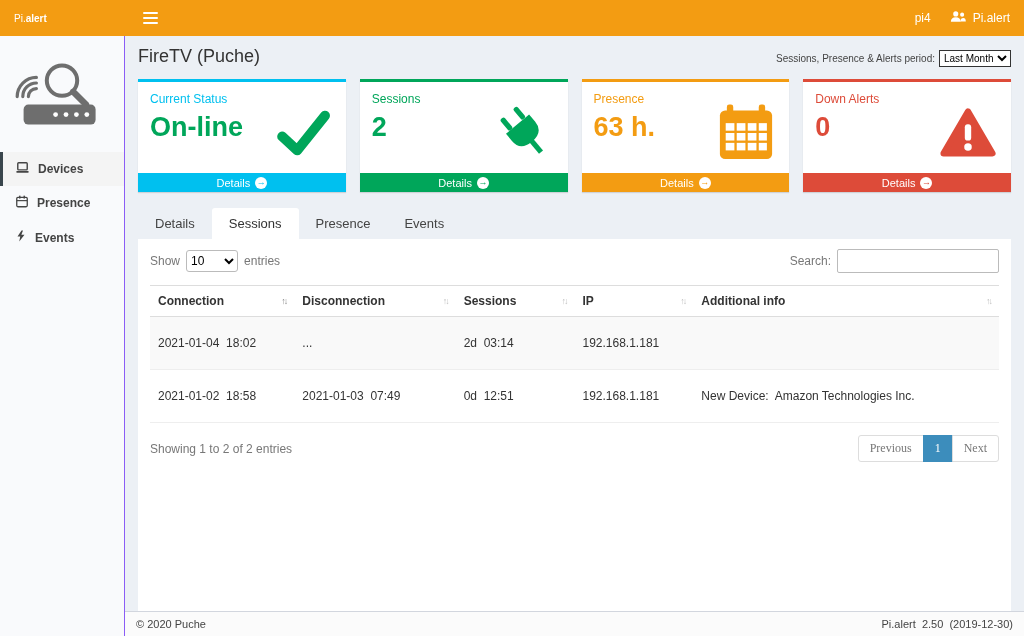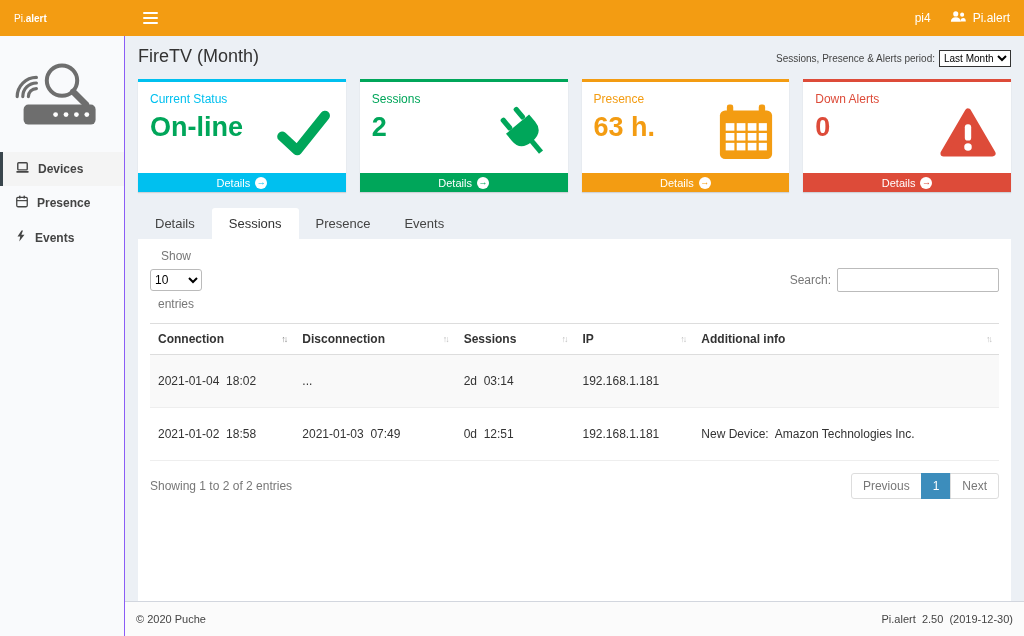--- a/index.html
+++ b/index.html
@@ -15,21 +15,21 @@
   .hamburger { display:inline-flex; flex-direction:column; gap:3px; cursor:pointer; padding:4px; }
   .hamburger span { display:block; width:15px; height:2px; background:#fff; border-radius:1px; }
   .nav-right { display:flex; align-items:center; gap:18px; font-size:12px; }
   .user-menu { display:flex; align-items:center; gap:6px; cursor:pointer; }
 
   
   .wrapper { display:flex; height:600px; }
   .sidebar { width:125px; background:#f9fafc; border-right:1px solid #8b5cf6; }
   .main { flex:1; display:flex; flex-direction:column; background:#ecf0f5; min-width:0; }
   .content { flex:1; display:flex; flex-direction:column; padding:8px 13px 0 13px; overflow:hidden; }
-  .footer { height:35px; background:#fbfbfb; border-top:1px solid #d2d6de; display:flex; justify-content:space-between; align-items:center; padding:0 11px; font-size:11px; color:#444; }
+  .footer { height:25px; background:#fbfbfb; border-top:1px solid #d2d6de; display:flex; justify-content:space-between; align-items:center; padding:0 11px; font-size:11px; color:#444; }
   .footer .right { white-space:pre-wrap; }
 
   
   .side-logo { padding:18px 10px 16px 10px; display:flex; justify-content:center; }
   .side-menu { list-style:none; }
   .side-item { display:flex; align-items:center; gap:8px; padding:9px 6px 9px 12px; font-size:12px; font-weight:700; color:#444; cursor:pointer; border-left:3px solid transparent; }
   .side-item.active { background:#f4f4f4; border-left-color:#39454c; }
   .side-item svg { flex:0 0 auto; }
 
   
@@ -70,35 +70,35 @@
   .red .arrow-circle { color:#dd4b39; }
 
   
   .tabs { display:flex; margin-top:16px; }
   .tab { padding:8px 17px; font-size:13px; color:#444; cursor:pointer; border-radius:3px 3px 0 0; }
   .tab.active { background:#fff; color:#333; }
 
   
   .tab-card { flex:1; background:#fff; padding:10px 12px; overflow:hidden; }
   .table-controls { display:flex; justify-content:space-between; align-items:center; font-size:12px; color:#777; margin-bottom:12px; }
-  .table-controls .left { display:flex; align-items:center; gap:6px;flex-direction:column; }
+  .table-controls .left { display:flex; align-items:center; gap:6px; }
   .table-controls select { font-size:12px; font-family:"Liberation Sans",sans-serif; border:1px solid #bbb; border-radius:3px; height:22px; width:52px; background:#fff; }
   .table-controls .right { display:flex; align-items:center; gap:6px; }
   .table-controls input { width:162px; height:24px; border:1px solid #bbb; border-radius:2px; padding:0 6px; font-size:12px; }
 
   table.data { width:100%; border-collapse:collapse; font-size:12px; }
   table.data th { text-align:left; font-weight:700; color:#333; padding:8px 8px; border-top:1px solid #ddd; border-bottom:1px solid #ddd; cursor:pointer; }
   table.data th .sort { float:right; color:#c0c0c0; font-size:9px; letter-spacing:-2px; padding-top:2px; }
   table.data th.sorted .sort { color:#888; }
   table.data td { padding:19px 8px; border-bottom:1px solid #eee; color:#333; white-space:pre-wrap; }
   table.data tbody tr:nth-child(odd) { background:#f9f9f9; }
   .col-conn{width:17%;} .col-disc{width:19%;} .col-dur{width:14%;} .col-ip{width:14%;} .col-info{width:36%;}
 
   .table-foot { display:flex; justify-content:space-between; align-items:center; margin-top:12px; font-size:12px; color:#777; }
-  .pagination { display:flex; }
+  .pagination { display:flex;font-family:Liberation Serif, serif; }
   .page-btn { border:1px solid #ddd; background:#fff; color:#777; font-size:12px; padding:5px 11px; cursor:pointer; margin-left:-1px; }
   .page-btn:first-child { border-radius:3px 0 0 3px; }
   .page-btn:last-child { border-radius:0 3px 3px 0; }
   .page-btn.active { background:#3c8dbc; border-color:#3c8dbc; color:#fff; }
 </style>
 </head>
 <body>
 
 <div class="topbar">
   <div class="brand">
@@ -174,21 +174,21 @@
         </span>
         <span>Events</span>
       </li>
     </ul>
   </div>
 
   <div class="main">
     <div class="content">
 
       <div class="page-head">
-        <h1 class="page-title">FireTV (Month)</h1>
+        <h1 class="page-title">FireTV (Puche)</h1>
         <div class="period">
           <span>Sessions, Presence &amp; Alerts period:</span>
           <select>
             <option>Last Month</option>
           </select>
         </div>
       </div>
 
       <div class="boxes">
 

